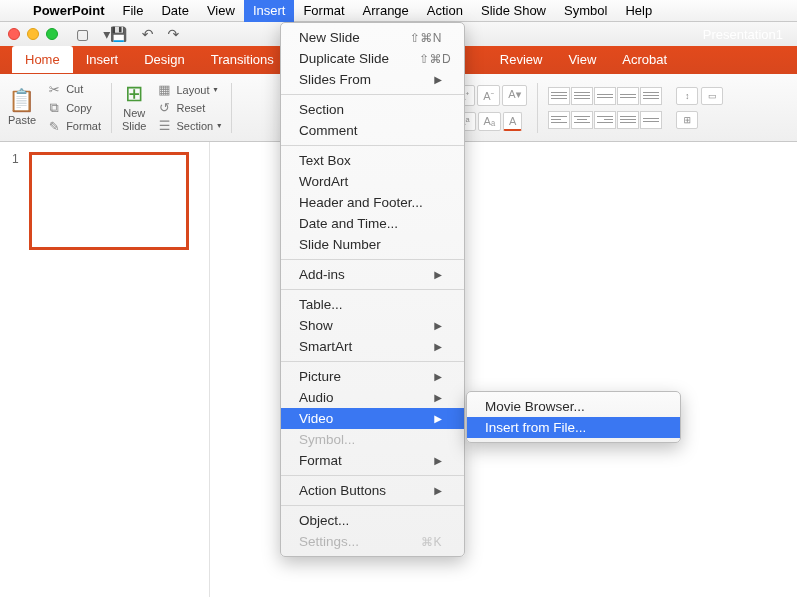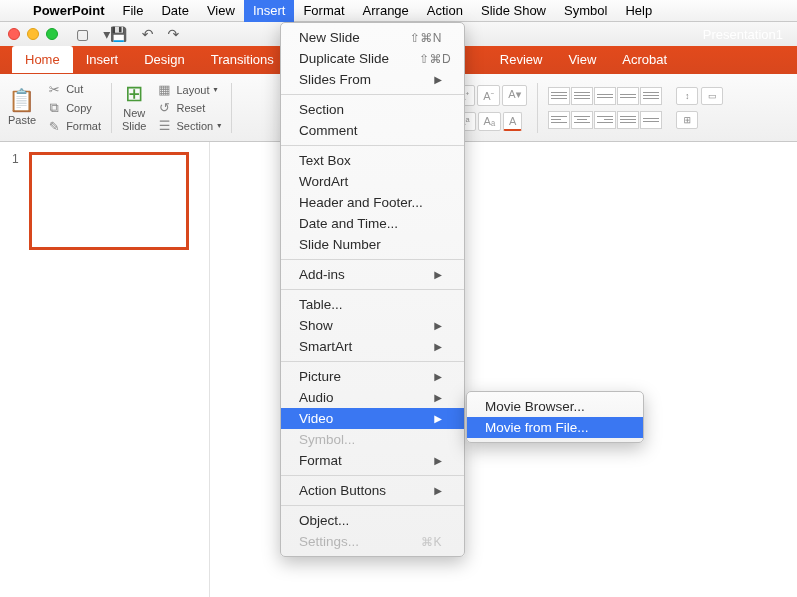--- a/index.html
+++ b/index.html
@@ -62,21 +62,21 @@
 .menu .mi { padding: 3px 22px 3px 18px; display: flex; justify-content: space-between; align-items: center; gap: 30px; cursor: default; white-space: nowrap; min-height: 20px; }
 .menu .mi .sc { color: #7a7a7a; font-size: 12px; letter-spacing: 0.5px; }
 .menu .mi .arr { color: #5a5a5a; font-size: 10px; }
 .menu .mi.disabled { color: #b5b5b5; }
 .menu .mi.disabled .sc { color: #c6c6c6; }
 .menu .mi.hl { background: #3a77f2; color: #fff; }
 .menu .mi.hl .arr { color: #fff; }
 .menu .sep { height: 1px; background: #d6d6d6; margin: 4px 0; }
 
 #insert-menu { top: 22px; left: 280px; width: 185px; }
-#video-submenu { top: 391px; left: 466px; width: 178px; }
+#video-submenu { top: 391px; left: 466px; width: 215px; }
 
 </style>
 </head>
 <body>
 
 <div class="mac-menubar">
   <div class="apple"></div>
   <div class="item bold">PowerPoint</div>
   <div class="item">File</div>
   <div class="item">Date</div>
@@ -332,15 +332,15 @@
       <span>Settings...</span>
       <span class="sc">⌘K</span>
     </div>
   </div>
 
 <div id="video-submenu" class="menu">
     <div class="mi">
       <span>Movie Browser...</span>
     </div>
     <div class="mi hl">
-      <span>Movie from File...</span>
+      <span>Insert from File...</span>
     </div>
   </div>
 
 </body></html>

